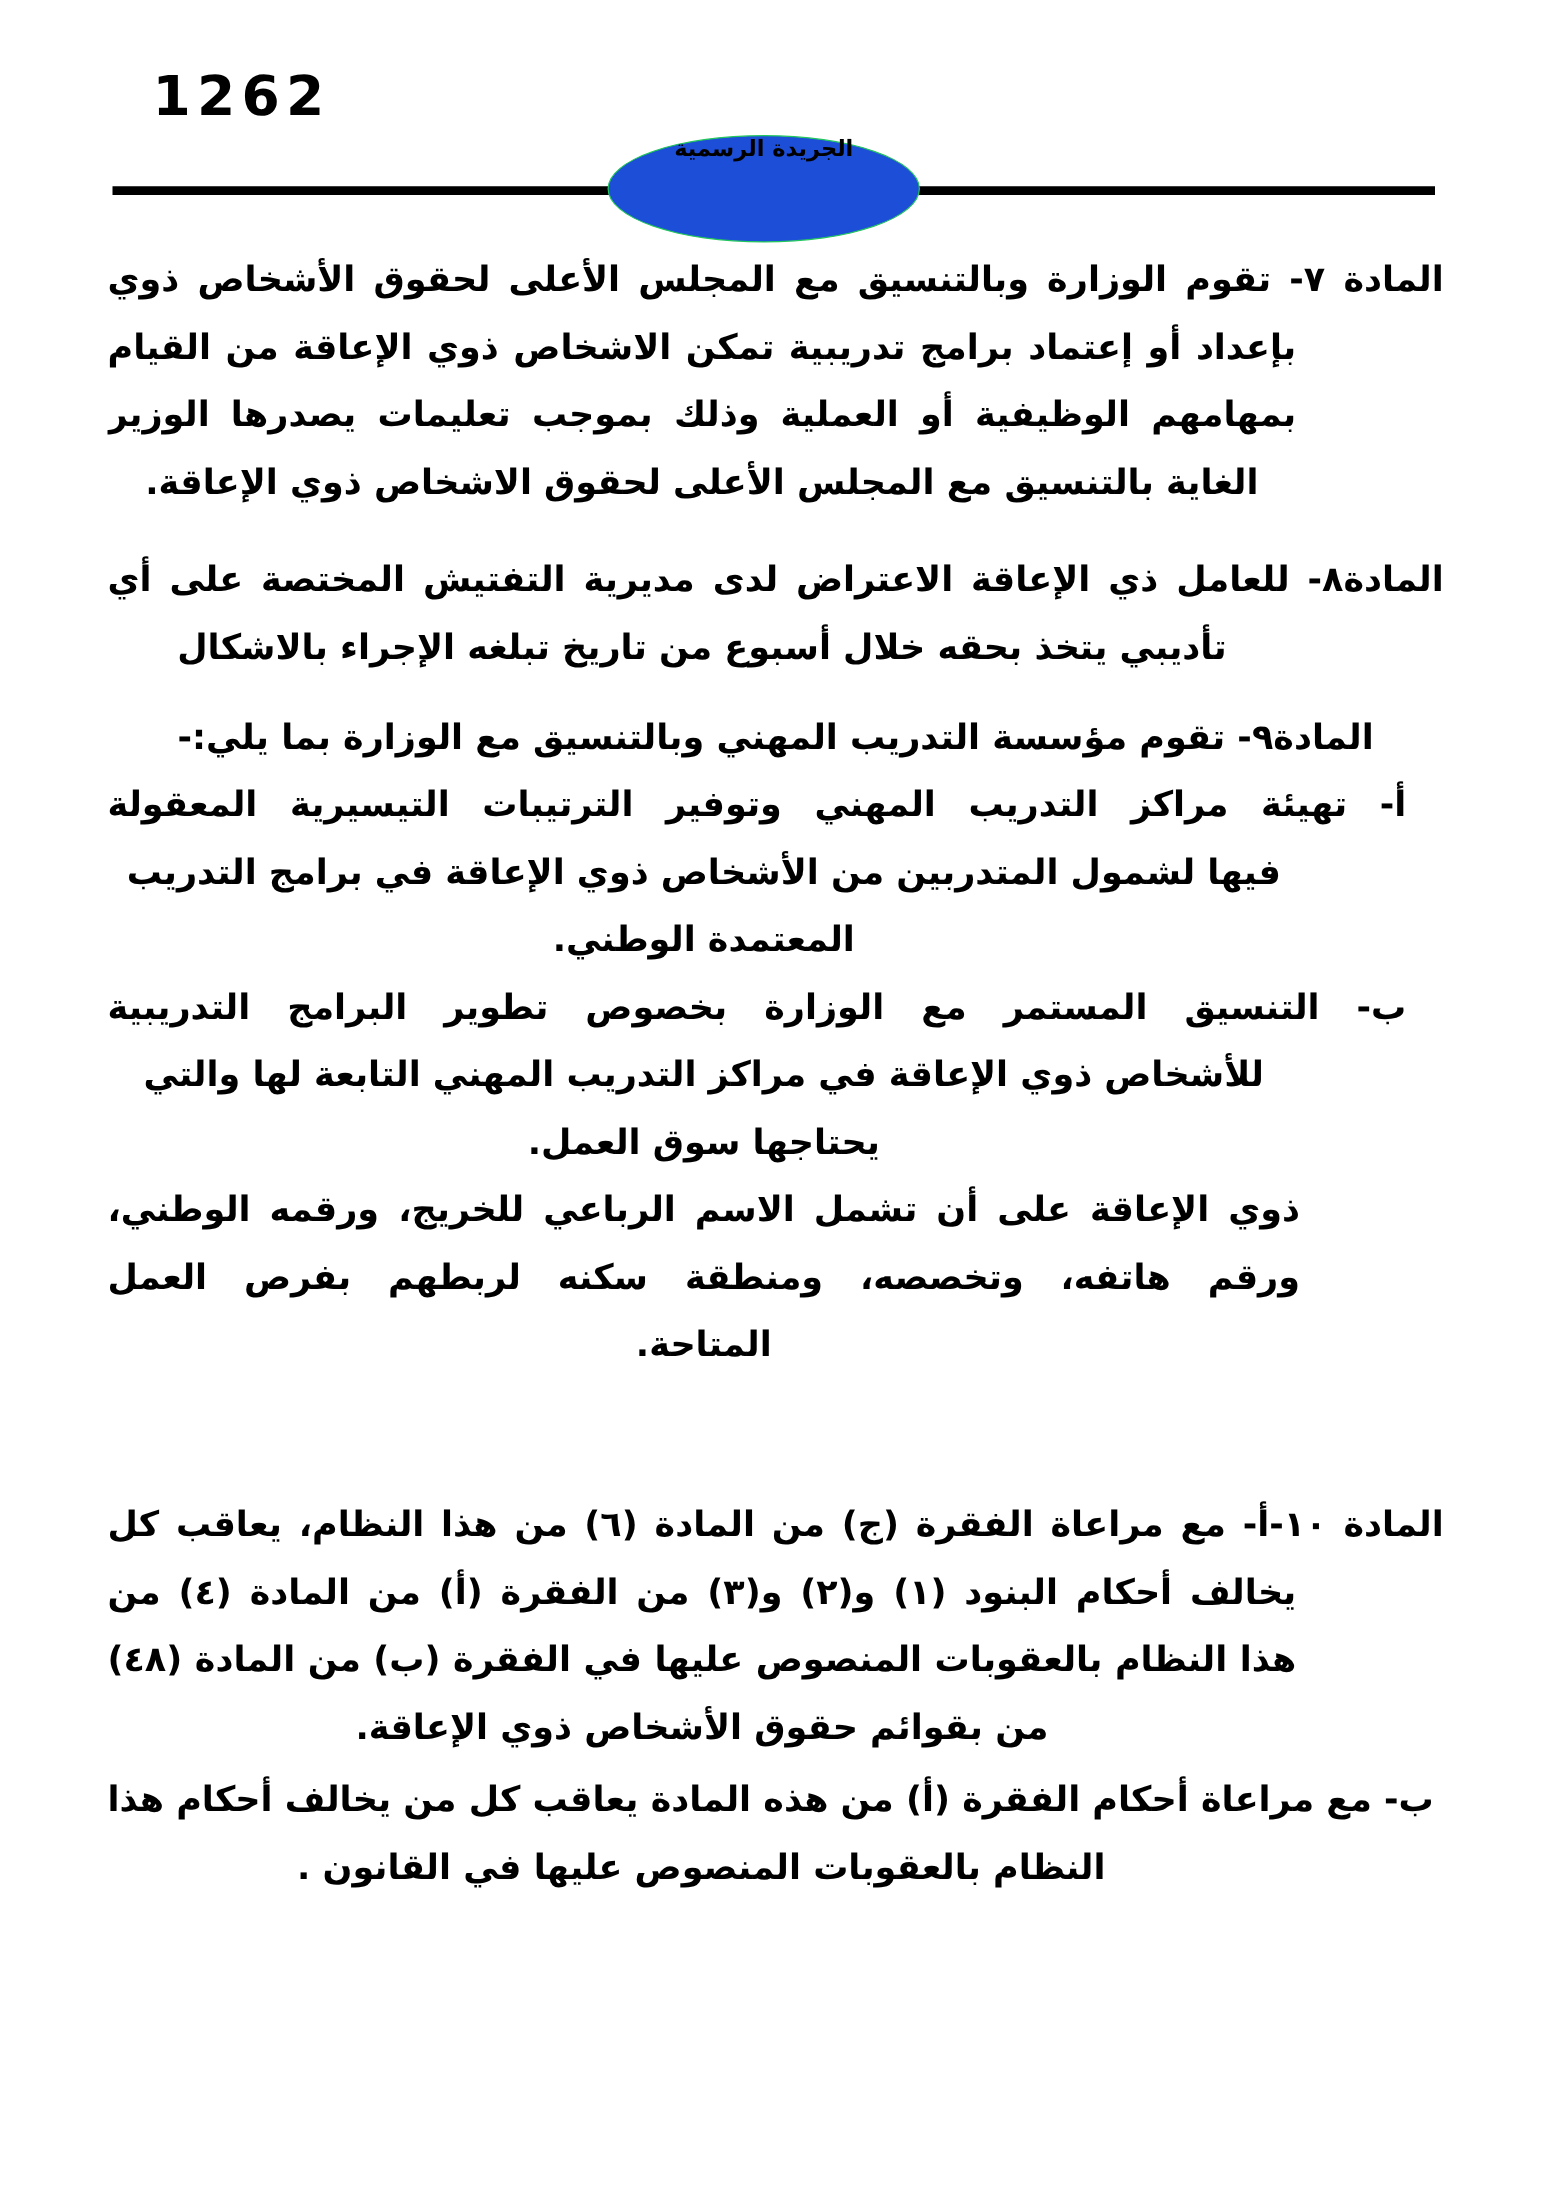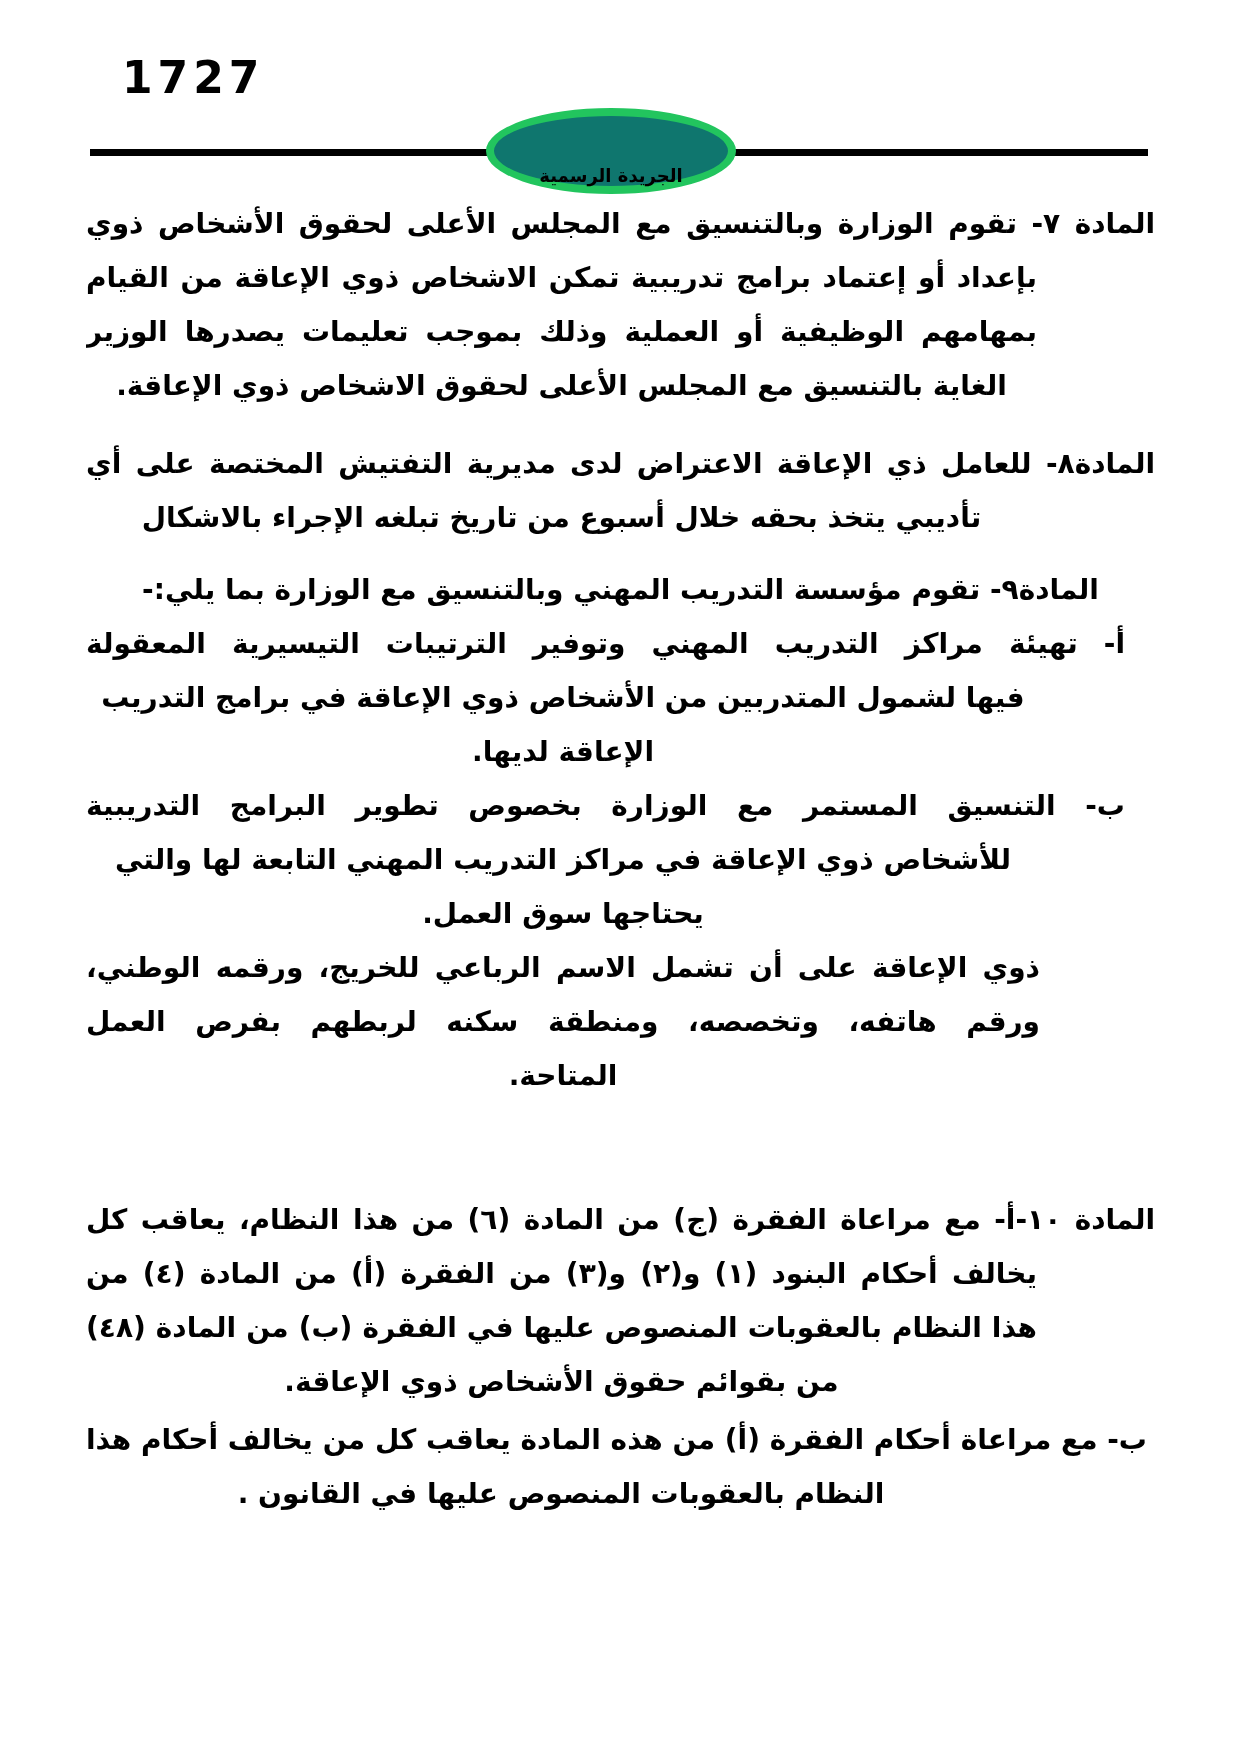--- a/index.html
+++ b/index.html
@@ -39,25 +39,25 @@
     height: 7px;
     background: #000;
   }
   .seal {
     position: absolute;
     left: 486px;
     top: 108px;
     width: 250px;
     height: 86px;
     box-sizing: border-box;
-    background: #0f766e;
-    border: 8px solid #22c55e;
+    background: #1d4ed8;
+    border: 1px solid #22c55e;
     border-radius: 50%;
     display: flex;
-    align-items: flex-end;
+    align-items: flex-start;
     justify-content: center;
     z-index: 2;
   }
   .seal span {
     font-size: 18px;
     white-space: nowrap;
   }
   
   .doc {
     padding: 0 86px;
@@ -82,21 +82,21 @@
   .icont  { margin-right: 85px; }    
   .bfirst { margin-right: 8px; }     
   .bcont  { margin-right: 119px; }   
 </style>
 </head>
 <body>
 
 <div class="page">
 
   <div class="hdr">
-    <div class="pagenum">1727</div>
+    <div class="pagenum">1262</div>
     <div class="rule"></div>
     <div class="seal">
       <span>الجريدة الرسمية</span>
     </div>
   </div>
 
   <div class="doc">
 
     <div class="para">
       <div class="line j">المادة ٧- تقوم الوزارة وبالتنسيق مع المجلس الأعلى لحقوق الأشخاص ذوي الاعاقة</div>
@@ -109,21 +109,21 @@
       <div class="line j">المادة٨- للعامل ذي الإعاقة الاعتراض لدى مديرية التفتيش المختصة على أي إجراء</div>
       <div class="line cont">تأديبي يتخذ بحقه خلال أسبوع من تاريخ تبلغه الإجراء بالاشكال الميسرة.</div>
     </div>
 
     <div class="para m90">
       <div class="line">المادة٩- تقوم مؤسسة التدريب المهني وبالتنسيق مع الوزارة بما يلي:-</div>
 
       <div class="item">
         <div class="line j">أ- تهيئة مراكز التدريب المهني وتوفير الترتيبات التيسيرية المعقولة</div>
         <div class="line icont">فيها لشمول المتدربين من الأشخاص ذوي الإعاقة في برامج التدريب</div>
-        <div class="line icont">الإعاقة لديها.</div>
+        <div class="line icont">المعتمدة الوطني.</div>
       </div>
 
       <div class="item">
         <div class="line j">ب- التنسيق المستمر مع الوزارة بخصوص تطوير البرامج التدريبية</div>
         <div class="line icont">للأشخاص ذوي الإعاقة في مراكز التدريب المهني التابعة لها والتي</div>
         <div class="line icont">يحتاجها سوق العمل.</div>
       </div>
 
       <div class="item">
         <div class="line j icont">ذوي الإعاقة على أن تشمل الاسم الرباعي للخريج، ورقمه الوطني،</div>

